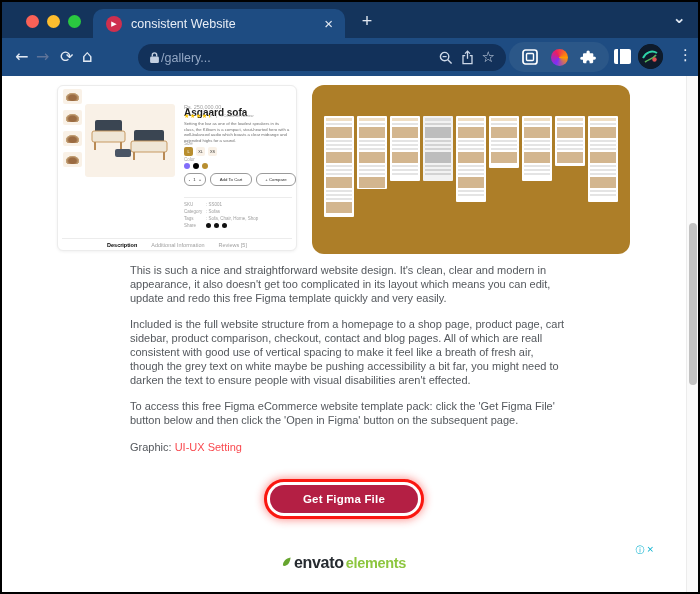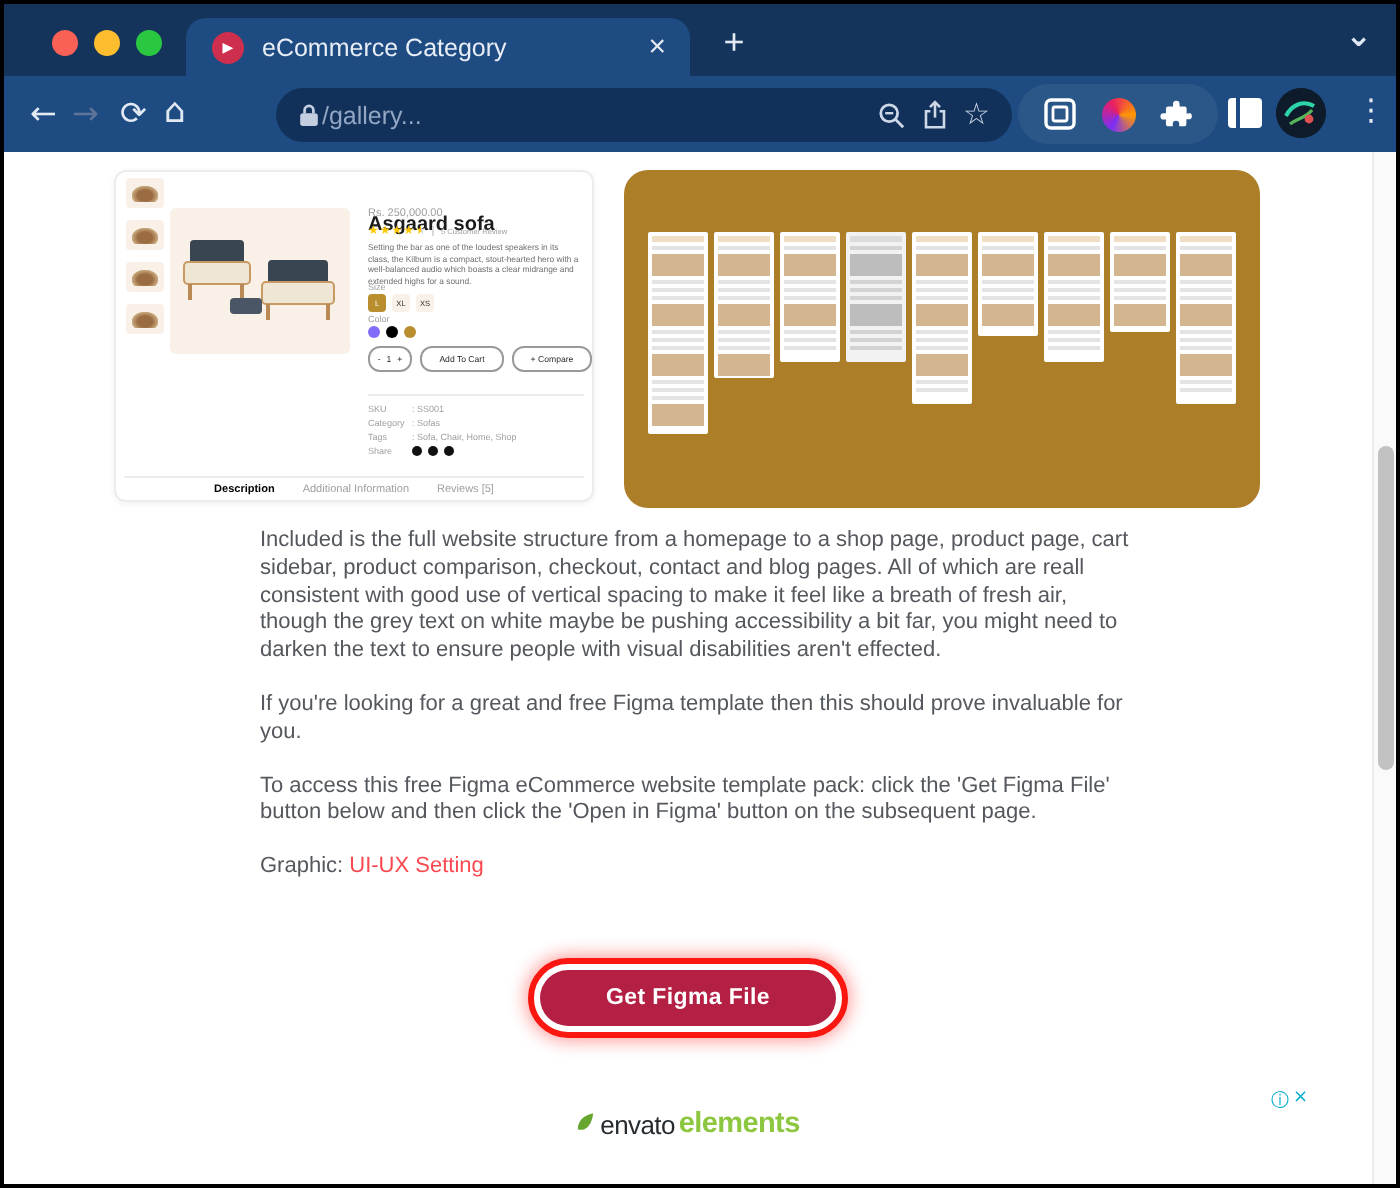--- a/index.html
+++ b/index.html
@@ -94,42 +94,42 @@
 
   
   .cta-wrap { position:absolute; left:0; right:12px; top:403px; display:flex; justify-content:center; }
   .ring { border:3px solid var(--cta_ring,#fa1710); border-radius:999px; padding:3px; background:#fff; box-shadow:0 0 9px 1px rgba(250,23,16,.45); }
   .cta { border:none; background:var(--cta,#b41f44); color:#fff; font-family:inherit; font-weight:bold; font-size:11.5px; padding:8px 33px; border-radius:999px; letter-spacing:.2px; }
 
   
   .ad { position:absolute; left:0; right:12px; top:462px; height:54px; }
   .adchoices { position:absolute; right:32px; top:6px; display:flex; gap:2px; color:var(--adchoices,#00aecd); font-size:9px; font-family:"DejaVu Sans",sans-serif; }
   .envato-row { position:absolute; left:0; right:0; top:16px; display:flex; justify-content:center; align-items:center; gap:2px; }
-  .envato-bold { font-size:13px; font-weight:400; color:var(--envato_text,#262b30); letter-spacing:-.3px; }
+  .envato-bold { font-size:16px; font-weight:700; color:var(--envato_text,#262b30); letter-spacing:-.3px; }
   .envato-light { font-size:14.5px; font-weight:700; color:var(--elements_text,#8dc63f); letter-spacing:-.3px; }
   .ad-headline { position:absolute; left:0; right:0; top:35px; text-align:center; font-size:16px; font-weight:bold; color:#2f353b; letter-spacing:.2px; }
 
   svg { display:block; }
 </style>
 </head>
 <body>
 
 <div class="window">
 
   <div class="titlebar">
     <div class="traffic">
       <span class="light red"></span>
       <span class="light yellow"></span>
       <span class="light green"></span>
     </div>
     <div class="tab">
       <span class="favicon">
           <span style="font-family:'DejaVu Sans',sans-serif;">▶</span>
         </span>
-      <span class="tab-title">eCommerce Category</span>
+      <span class="tab-title">consistent Website</span>
       <span class="tab-close">×</span>
     </div>
     <span class="newtab">+</span>
     <span class="strip-chevron">⌄</span>
   </div>
 
   <div class="toolbar">
     <span class="nav-ic" style="left:13px;">←</span>
     <span class="nav-ic dim" style="left:34px;">→</span>
     <span class="nav-ic" style="left:58px;">⟳</span>
@@ -391,22 +391,22 @@
           <div class="blk ln"></div>
           <div class="blk ln"></div>
           <div class="blk img"></div>
           <div class="blk ln"></div>
           <div class="blk ln"></div>
         </div>
       </div>
 
     <div class="article">
       <div id="paras">
+          <p>This is such a nice and straightforward website design. It's clean, clear and modern in appearance, it also doesn't get too complicated in its layout which means you can edit, update and redo this free Figma template quickly and very easily.</p>
           <p>Included is the full website structure from a homepage to a shop page, product page, cart sidebar, product comparison, checkout, contact and blog pages. All of which are reall consistent with good use of vertical spacing to make it feel like a breath of fresh air, though the grey text on white maybe be pushing accessibility a bit far, you might need to darken the text to ensure people with visual disabilities aren't effected.</p>
-          <p>If you're looking for a great and free Figma template then this should prove invaluable for you.</p>
           <p>To access this free Figma eCommerce website template pack: click the 'Get Figma File' button below and then click the 'Open in Figma' button on the subsequent page.</p>
         </div>
       <div class="author">
         <span>Graphic: </span><a href="#">UI-UX Setting</a>
       </div>
     </div>
 
     <div class="cta-wrap">
       <span class="ring">
         <button class="cta">Get Figma File</button>

